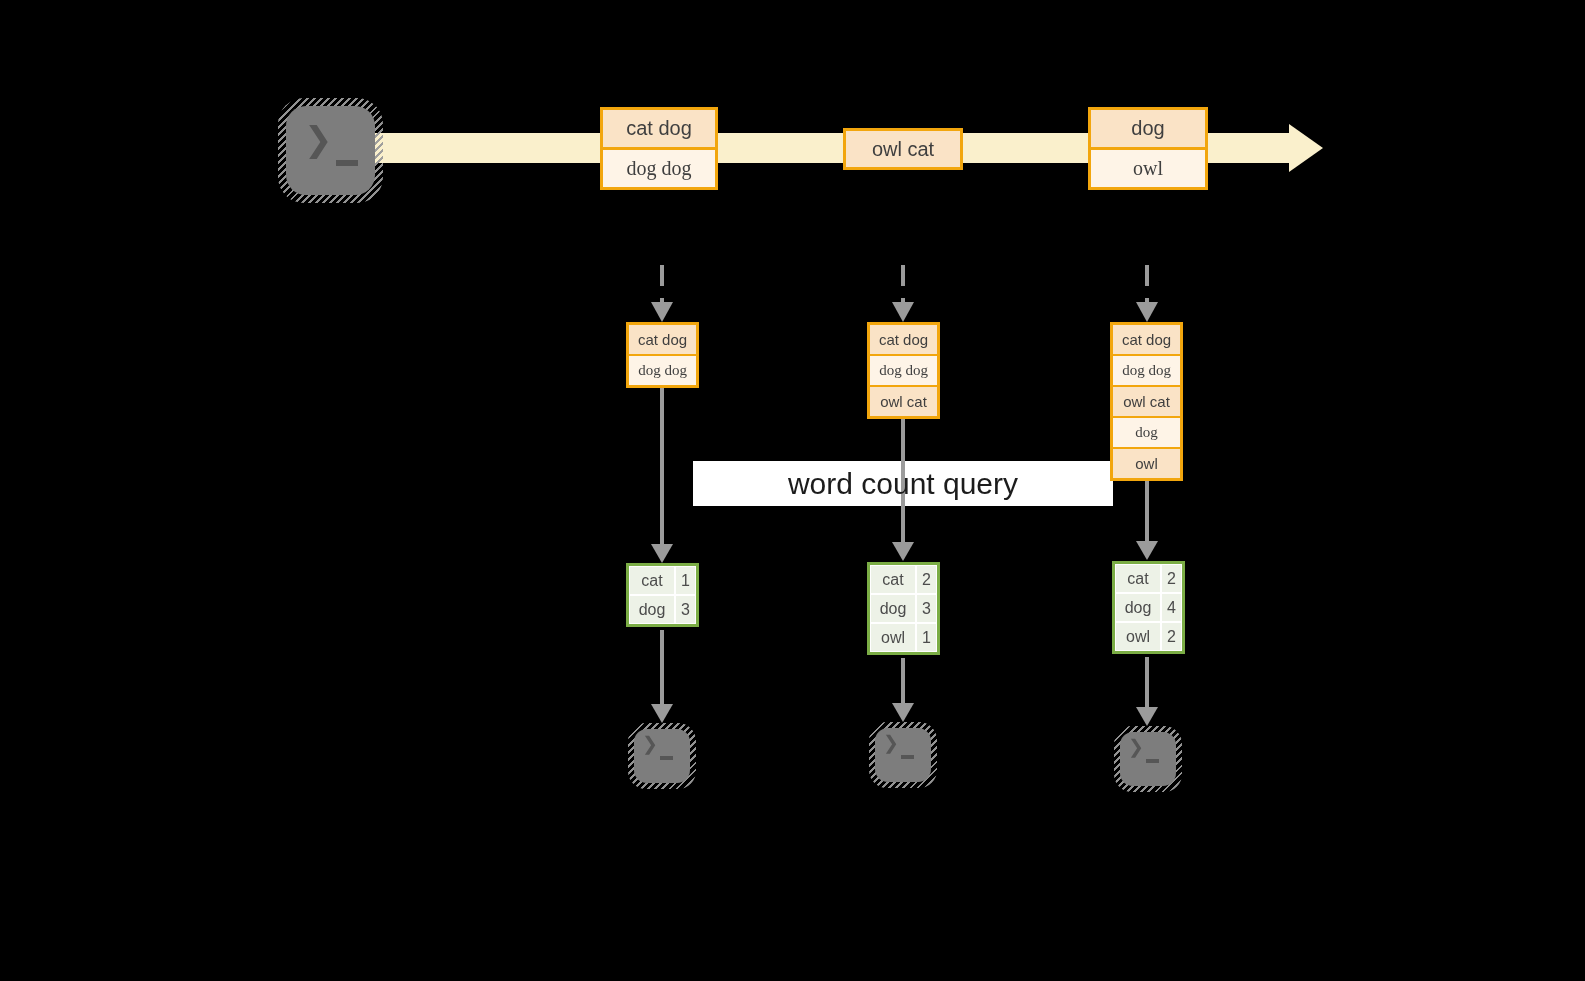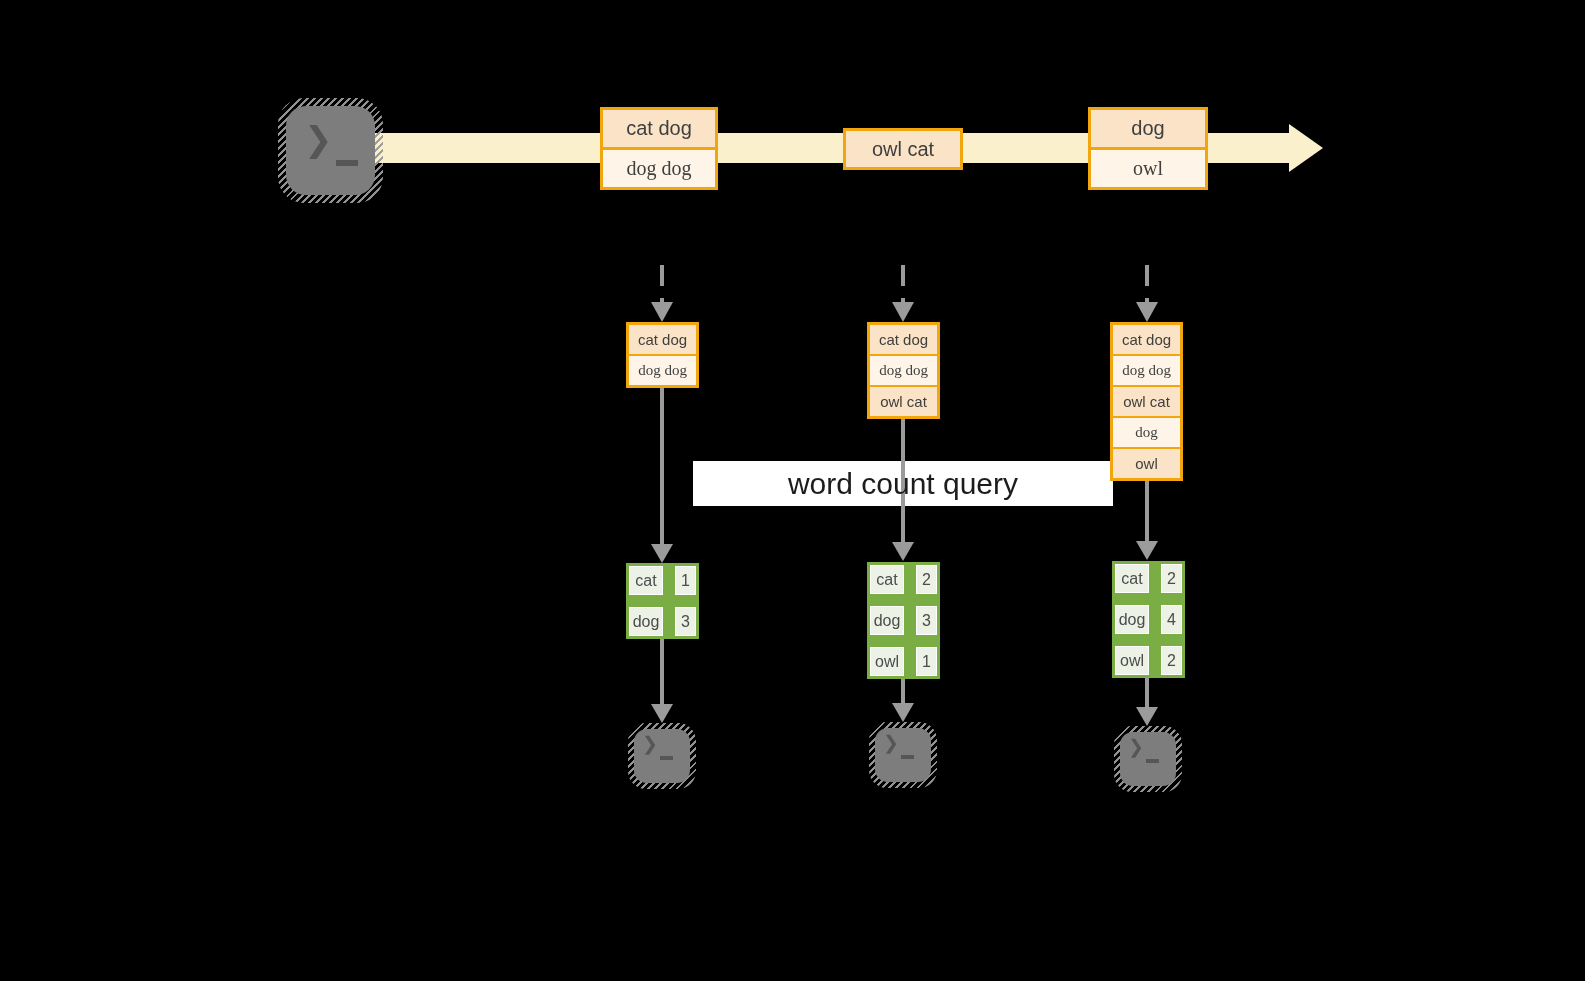--- a/index.html
+++ b/index.html
@@ -40,21 +40,21 @@
   .state .scell{height:29px;line-height:29px;text-align:center;font-size:15px;color:var(--text);}
   .state .scell + .scell{margin-top:2px;}
 
   
   .query-band{position:absolute;left:693px;top:461px;width:420px;height:45px;background:var(--band);z-index:1;}
   .query-label{position:absolute;left:693px;top:461px;width:420px;height:45px;z-index:3;
     display:flex;align-items:center;justify-content:center;font-size:30px;color:var(--query-text);}
 
   
   .result{position:absolute;width:73px;background:var(--green);padding:3px;box-sizing:border-box;
-    display:grid;grid-template-columns:1fr 21px;gap:12px;z-index:3;}
+    display:grid;grid-template-columns:1fr 21px;gap:0;z-index:3;}
   .result .rcell{background:var(--green-fill);border:1px solid #fff;box-sizing:border-box;
     height:29px;line-height:27px;text-align:center;font-size:16px;color:#4C4C4C;}
 
   
   .terminal{position:absolute;z-index:3;
     background:repeating-linear-gradient(135deg, rgba(154,154,154,.95) 0 2px, transparent 2px 5px);}
   .terminal .screen{position:absolute;background:var(--term);}
   .terminal--source{width:105px;height:105px;border-radius:26px;}
   .terminal--source .screen{left:8px;top:8px;right:8px;bottom:8px;border-radius:20px;}
   .terminal--small{width:68px;height:66px;border-radius:18px;}

